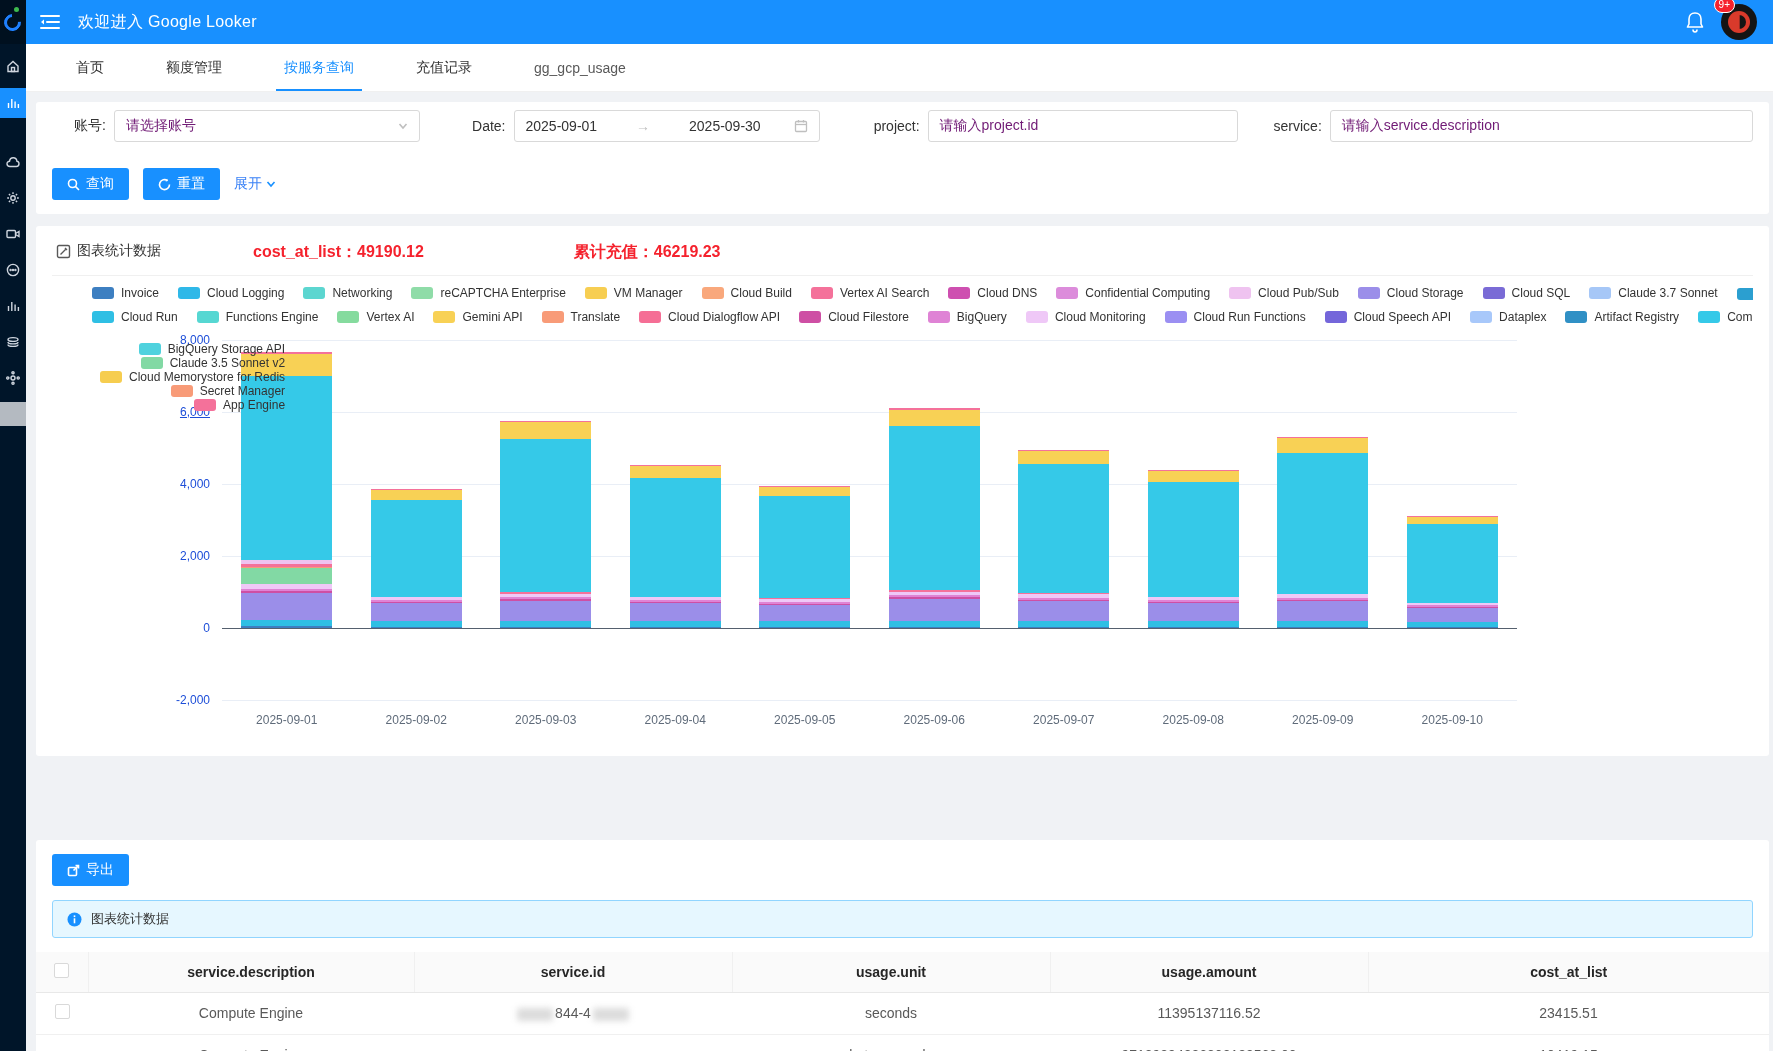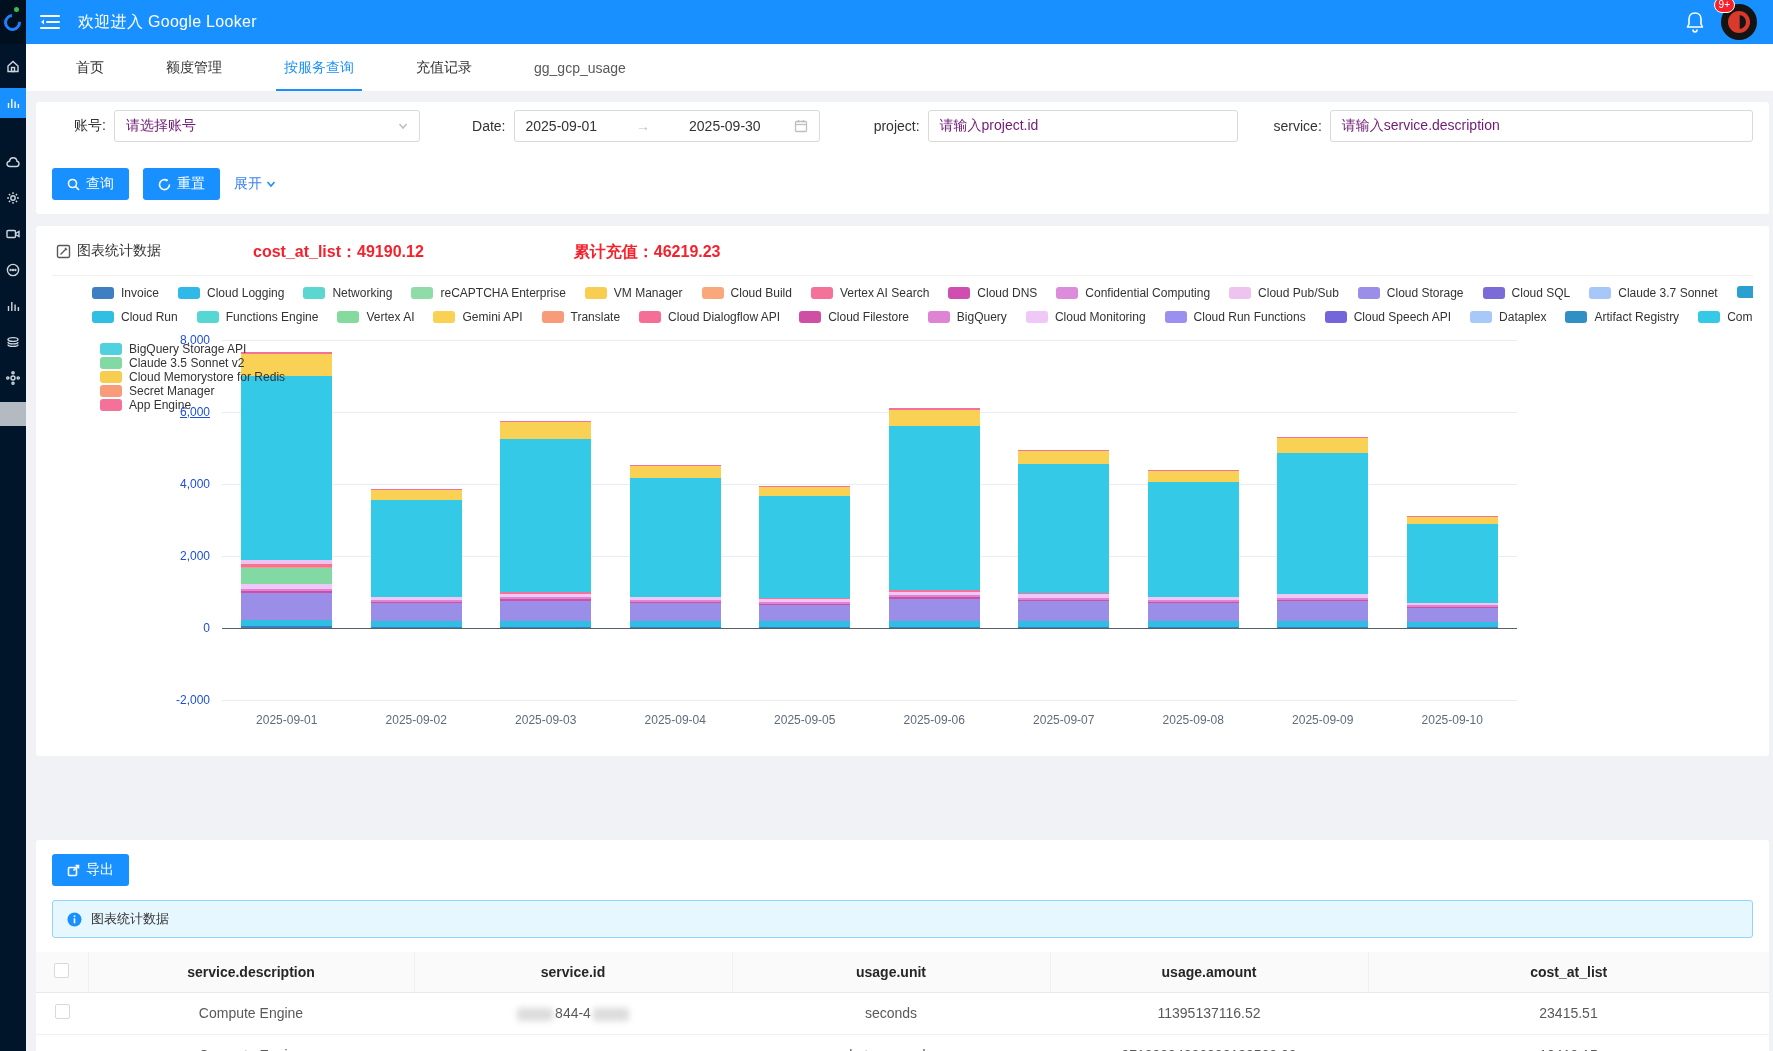--- a/index.html
+++ b/index.html
@@ -63,21 +63,21 @@
 
   
   .chart-card { margin-top:12px; padding:12px 16px 10px 16px; }
   .stats { display:flex; align-items:flex-start; padding:4px 0 12px 4px; border-bottom:1px solid #f0f0f0; }
   .stats .sec-title { display:flex; align-items:center; gap:6px; font-size:14px; color:#333; }
   .stats .sec-title svg { width:15px; height:15px; stroke:#595959; fill:none; stroke-width:1.4; }
   .stat-red { color:#f5222d; font-weight:bold; font-size:16px; margin-left:92px; }
   .stat-red.second { margin-left:150px; }
 
   
-  .legend-row { display:flex; align-items:flex-start; margin:10px 0 0 40px; white-space:nowrap; overflow:hidden; position:relative; z-index:2; }
+  .legend-row { display:flex; align-items:flex-end; margin:10px 0 0 40px; white-space:nowrap; overflow:hidden; position:relative; z-index:2; }
   .lg-item { display:flex; align-items:center; margin-right:19px; cursor:pointer; flex:0 0 auto; }
   .lg-chip { width:22px; height:12px; border-radius:3px; margin-right:7px; }
   .lg-label { font-size:12px; color:#333; }
 
   
   .plot-wrap { position:relative; margin-top:2px; height:420px; }
   .legend-abs { position:absolute; top:8px; left:40px; margin:8px; z-index:2;flex-direction:column; }
   .plot { position:absolute; left:170px; top:14px; width:1295px; height:360px; }
   .gridline { position:absolute; left:0; right:0; height:1px; background:#e9eef6; }
   .gridline.zero { background:#55606e; }

